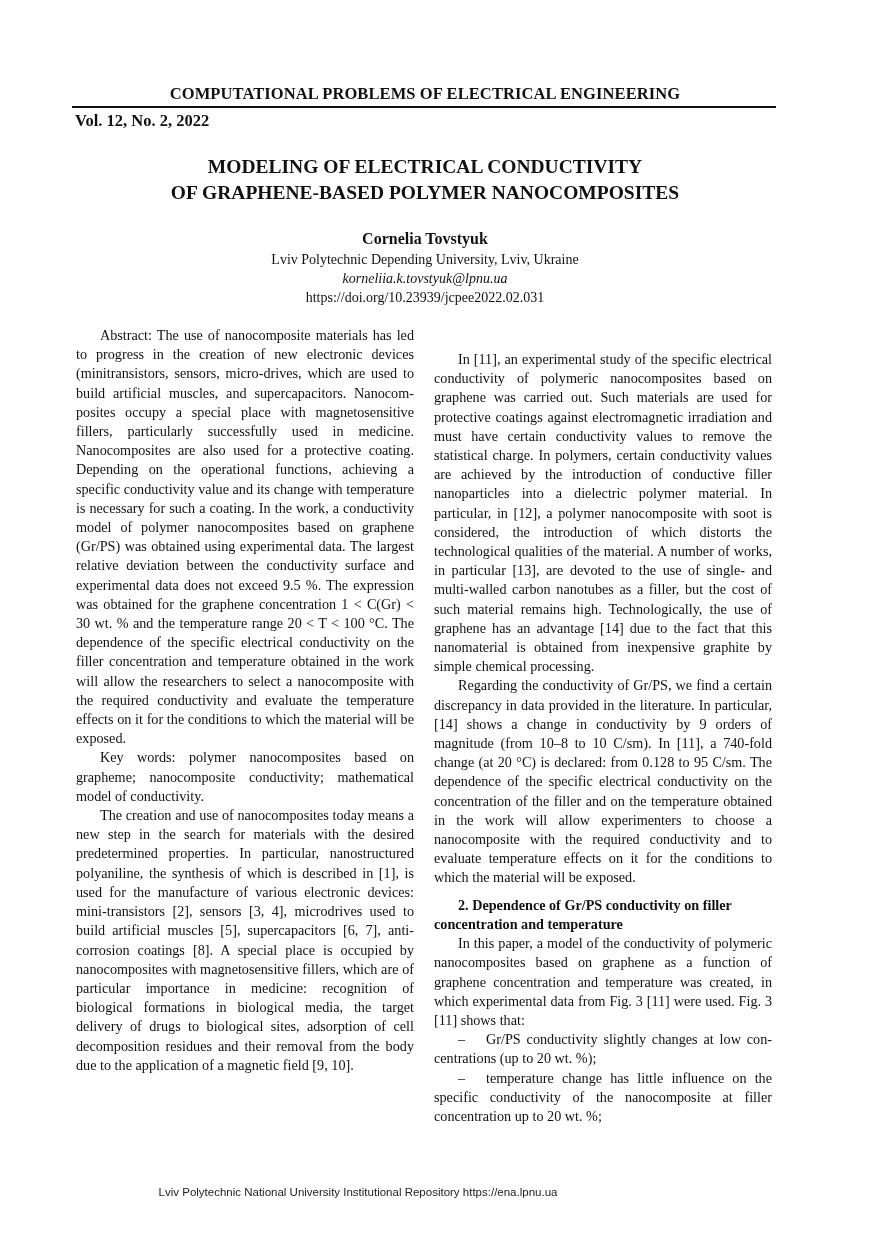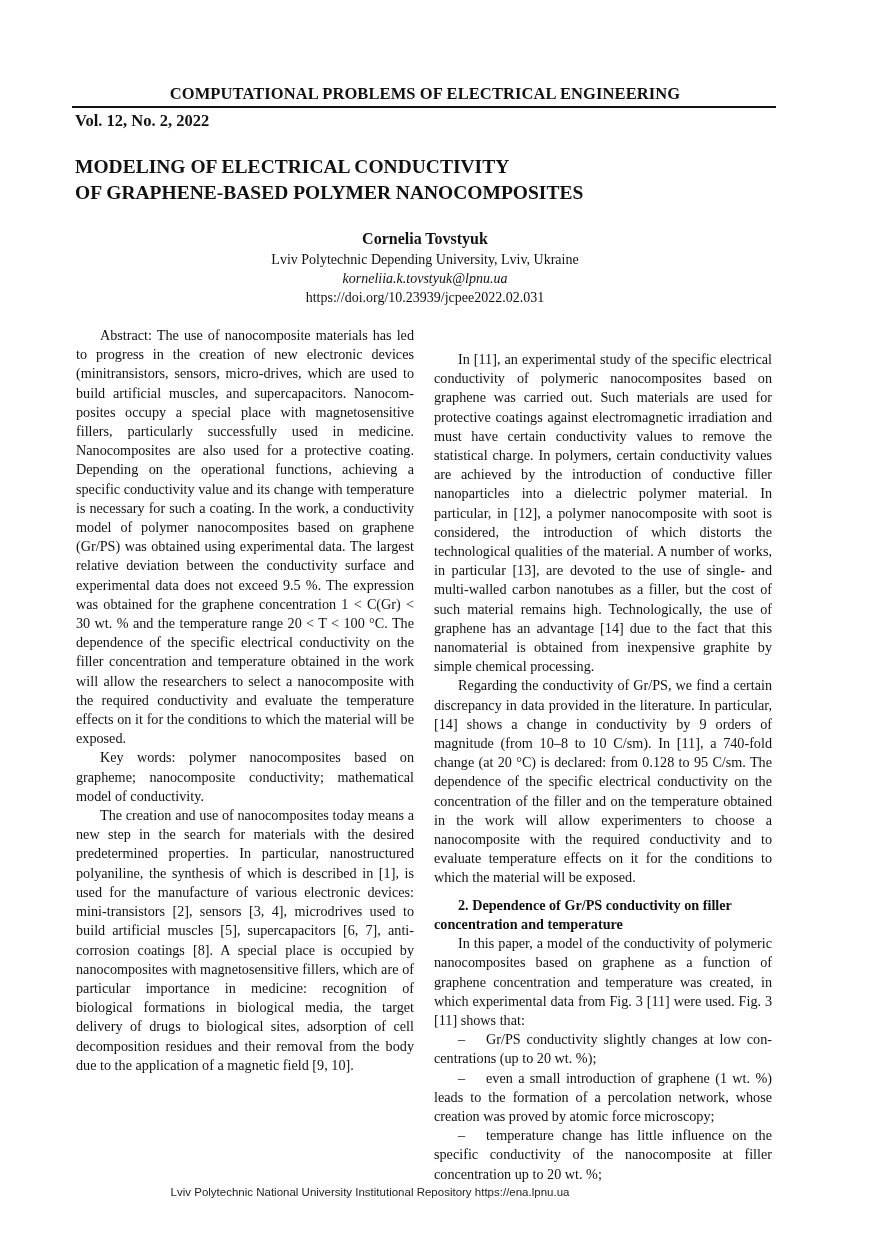--- a/index.html
+++ b/index.html
@@ -1,31 +1,31 @@
 <!DOCTYPE html>
 <html><head>
 <meta charset="utf-8">
 <style>
   html, body { margin: 0; padding: 0; background: #ffffff; }
   body { width: 876px; height: 1240px; position: relative; overflow: hidden; color: #111; font-family: "Liberation Serif", serif; }
   .journal { position: absolute; left: 75px; width: 700px; top: 84px; text-align: center; font-weight: bold; font-size: 16.5px; letter-spacing: 0.1px; }
   .rule { position: absolute; left: 72px; width: 704px; top: 106px; height: 0; border-top: 2px solid #111; }
   .vol { position: absolute; left: 75px; top: 111px; font-weight: bold; font-size: 16.5px; }
-  .title { position: absolute; left: 75px; width: 700px; top: 154px; font-weight: bold; font-size: 19.5px; line-height: 26px; font-family: Liberation Serif, serif; }
+  .title { position: absolute; left: 75px; width: 700px; top: 154px; text-align: center; font-weight: bold; font-size: 19.5px; line-height: 26px; font-family: Liberation Serif, serif; }
   .author { position: absolute; left: 75px; width: 700px; top: 230px; text-align: center; font-weight: bold; font-size: 16px; }
   .affil { position: absolute; left: 75px; width: 700px; top: 250px; text-align: center; font-size: 14px; line-height: 19px; }
   .email { font-style: italic; }
   .col { position: absolute; top: 326px; width: 338px; font-size: 14.2px; line-height: 19.2px; text-align: justify; hyphens: manual; }
   .col.left { left: 76px; }
   .col.right { left: 434px; margin-top: 24px; }
   .col p { margin: 0; text-indent: 24px; }
   .col h3 { margin: 8px 0 0 0; font-size: 14.2px; line-height: 19.2px; font-weight: bold; text-indent: 24px; }
   .bullet { text-indent: 24px; }
   .bullet .dash { display: inline-block; width: 28px; text-indent: 0; }
-  .footer { position: absolute; left: 12px; width: 716px; top: 1186px; text-align: center; font-family: "Liberation Sans", sans-serif; font-size: 11.5px; color: #222; }
+  .footer { position: absolute; left: 0; width: 716px; top: 1186px; text-align: center; font-family: "Liberation Sans", sans-serif; font-size: 11.5px; color: #222; }
   b { font-weight: normal; }
 </style>
 </head>
 <body>
 
 <div class="journal">COMPUTATIONAL PROBLEMS OF ELECTRICAL ENGINEERING</div>
 <div class="rule"></div>
 <div class="vol">Vol. 12, No. 2, 2022</div>
 
 <div class="title">
@@ -45,17 +45,16 @@
   <p><b>Key words:</b><span> polymer nanocomposites based on grapheme; nanocomposite conductivity; mathematical model of conductivity.</span></p>
   <p>The creation and use of nanocomposites today means a new step in the search for materials with the de­sired predetermined properties. In particular, nanostruc­tured polyaniline, the synthesis of which is described in [1], is used for the manufacture of various electronic devices: mini-transistors [2], sensors [3, 4], microdrives used to build artificial muscles [5], supercapacitors [6, 7], anti-corrosion coatings [8]. A special place is occupied by nanocomposites with magnetosensitive fillers, which are of particular importance in medicine: recognition of biological formations in biological media, the target delivery of drugs to biological sites, adsorption of cell decomposition residues and their removal from the body due to the application of a magnetic field [9, 10].</p>
 </div>
 
 <div class="col right">
   <p>In [11], an experimental study of the specific electrical conductivity of polymeric nanocomposites based on graphene was carried out. Such materials are used for protective coatings against electromagnetic irra­diation and must have certain conductivity values to remove the statistical charge. In polymers, certain conductivity values are achieved by the introduction of conductive filler nanoparticles into a dielectric polymer material. In particular, in [12], a polymer nanocomposite with soot is considered, the introduction of which distorts the technological qualities of the material. A number of works, in particular [13], are devoted to the use of single- and multi-walled carbon nanotubes as a filler, but the cost of such material remains high. Tech­nologically, the use of graphene has an advantage [14] due to the fact that this nanomaterial is obtained from inexpensive graphite by simple chemical processing.</p>
   <p>Regarding the conductivity of Gr/PS, we find a certain discrepancy in data provided in the literature. In particular, [14] shows a change in conductivity by 9 orders of magnitude (from 10–8 to 10 C/sm). In [11], a 740-fold change (at 20 °C) is declared: from 0.128 to 95 C/sm. The dependence of the specific electrical conductivity on the concentration of the filler and on the temperature obtained in the work will allow experi­menters to choose a nanocomposite with the required conductivity and to evaluate temperature effects on it for the conditions to which the material will be exposed.</p>
   <h3><span>2. Dependence of Gr/PS conductivity on filler</span><br><span style="display:inline-block; margin-left:-24px;">concentration and temperature</span></h3>
   <p>In this paper, a model of the conductivity of poly­meric nanocomposites based on graphene as a function of graphene concentration and temperature was created, in which experimental data from Fig. 3 [11] were used. Fig. 3 [11] shows that:</p>
   <p class="bullet"><span class="dash">–</span><span>Gr/PS conductivity slightly changes at low con­centrations (up to 20 wt. %);</span></p>
-  <p class="bullet"><span class="dash">–</span><span>even a small introduction of graphene (1 wt. %) leads to the formation of a percolation network, whose creation was proved by atomic force microscopy;</span></p>
   <p class="bullet"><span class="dash">–</span><span>temperature change has little influence on the specific conductivity of the nanocomposite at filler concentration up to 20 wt. %;</span></p>
 </div>
 
 <div class="footer">Lviv Polytechnic National University Institutional Repository https://ena.lpnu.ua</div>
 
 </body></html>

